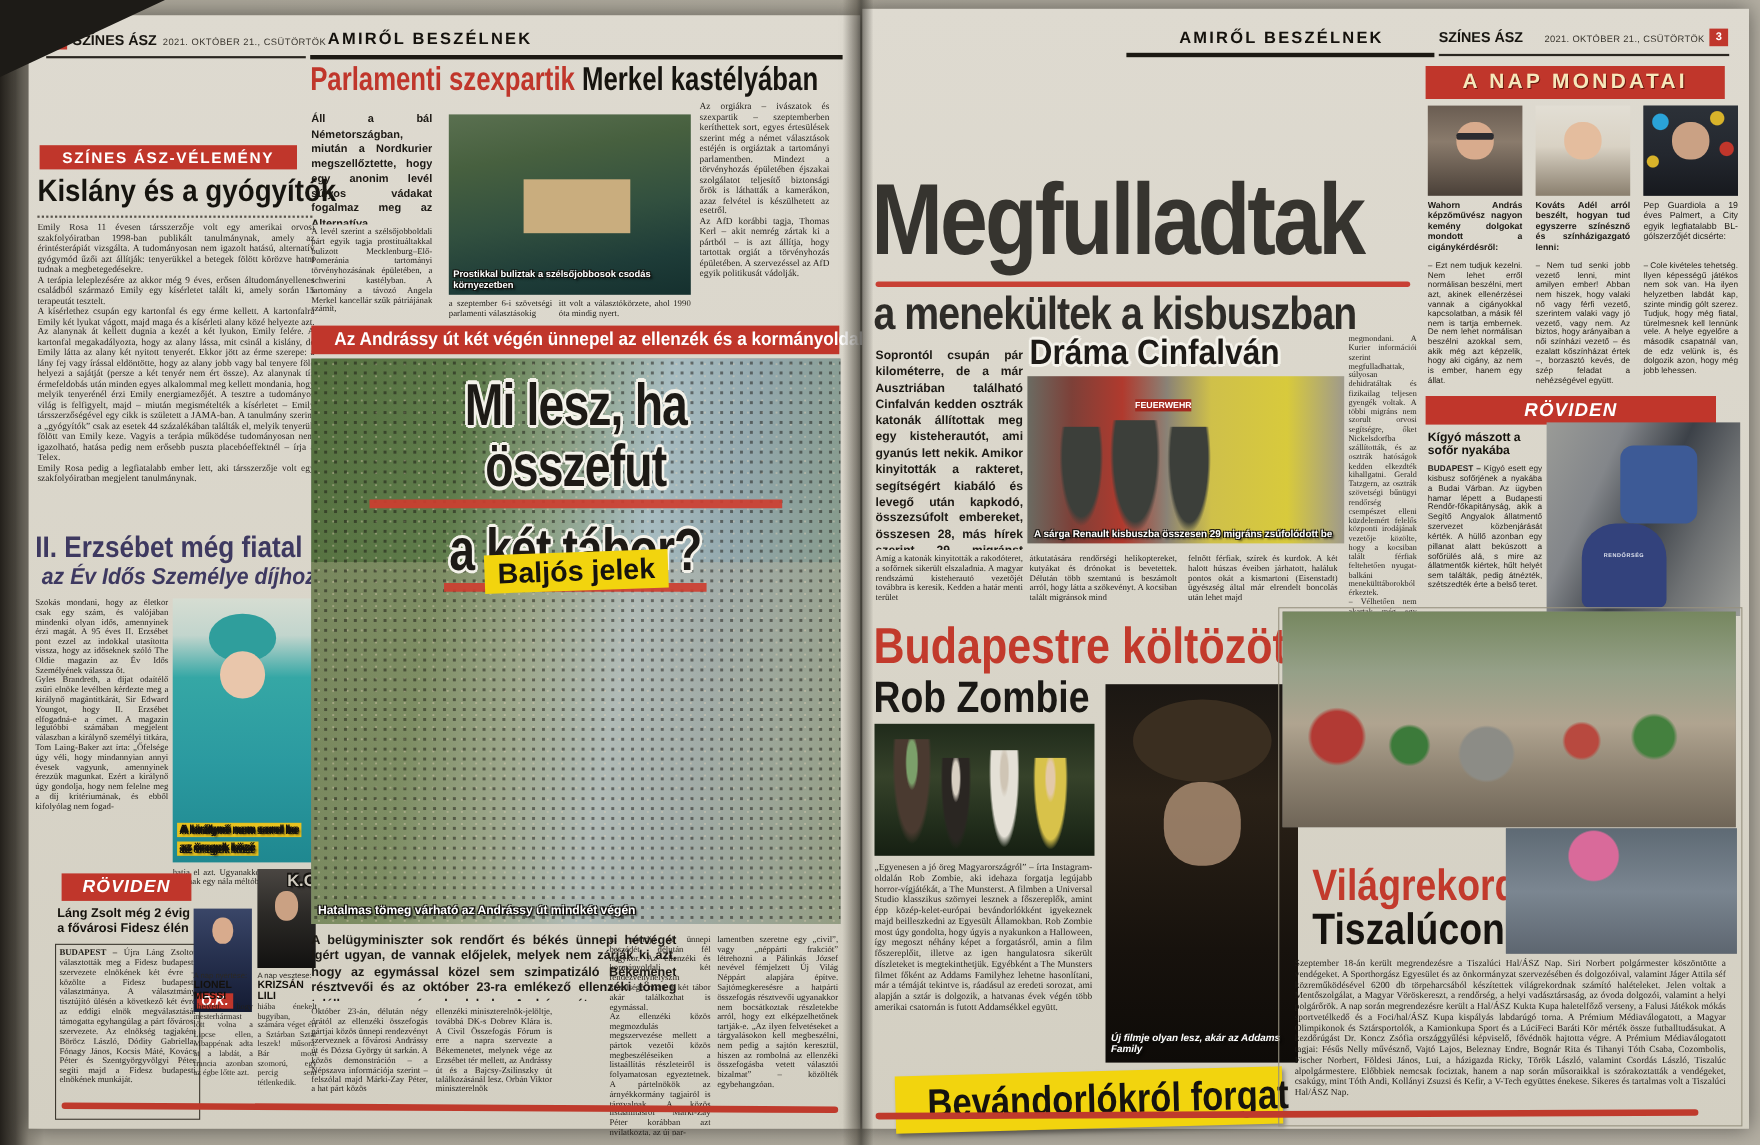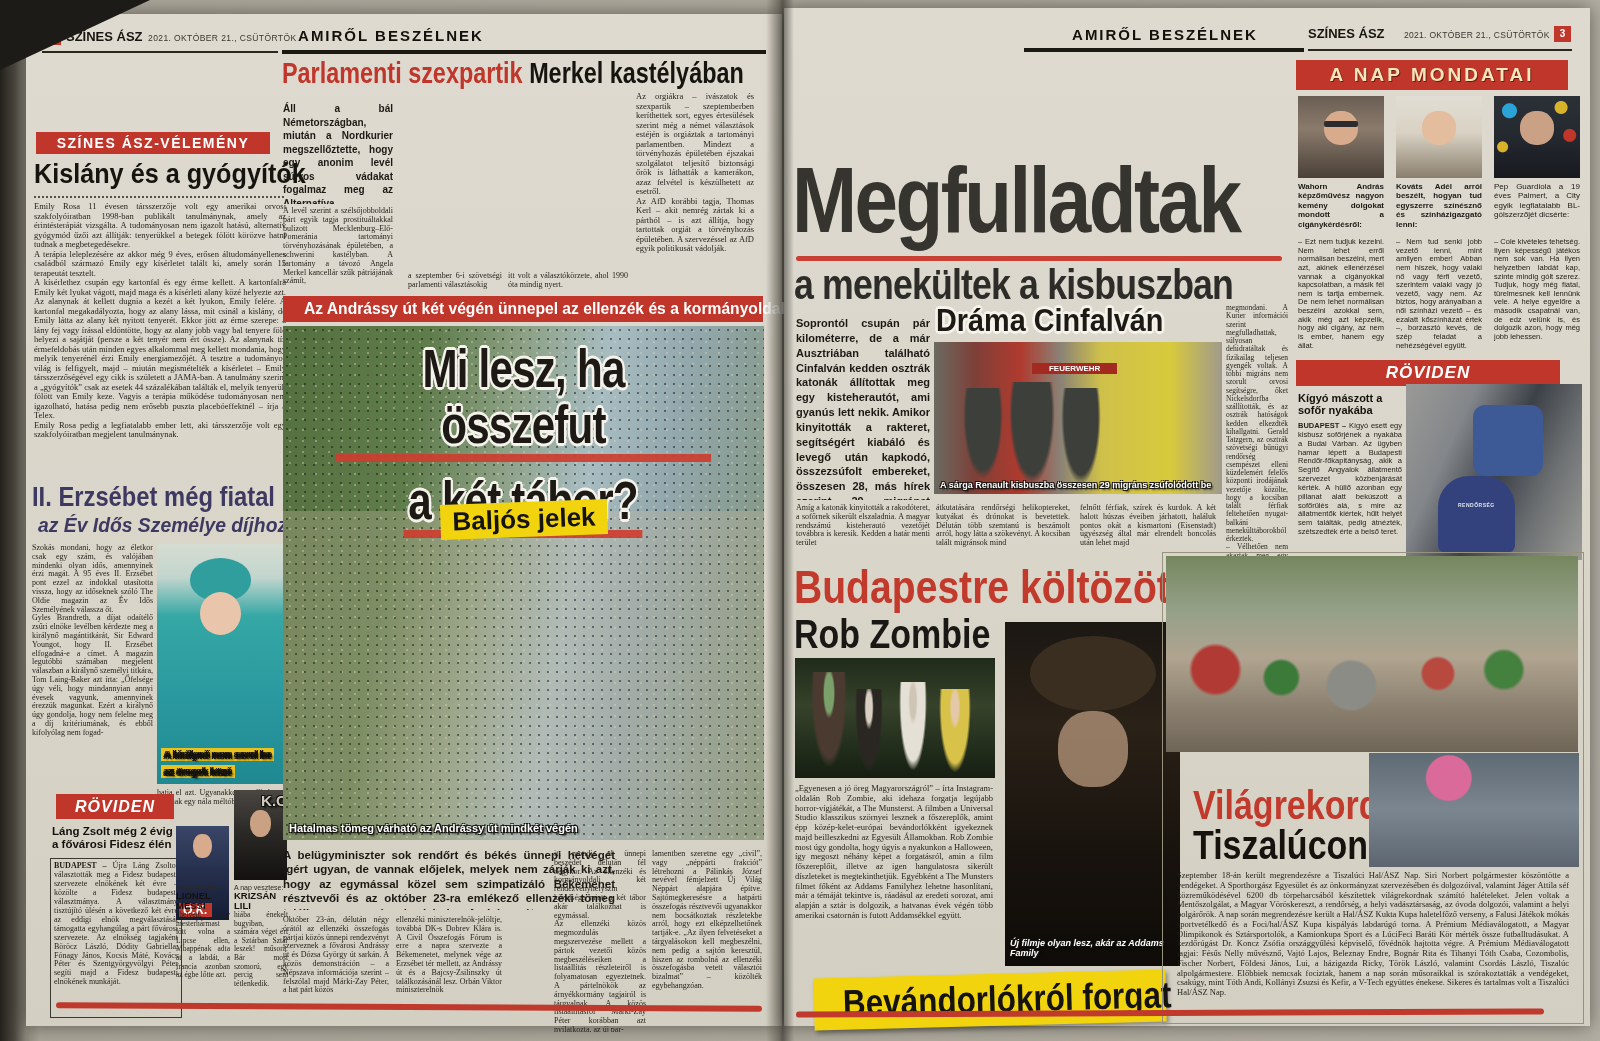--- a/index.html
+++ b/index.html
@@ -143,20 +143,24 @@
     </div>
 
     <div class="abs" style="left:256px;top:42px;width:492px;">
       <span class="cond" style="transform:scaleX(.78);font-size:30px;font-weight:900;">
         <span style="color:#c0362b;">Parlamenti szexpartik</span>
         <span style="color:#16140f;">Merkel kastélyában</span>
       </span>
     </div>
     <div class="abs clip" style="left:257px;top:88px;width:110px;height:102px;font-size:10px;font-weight:bold;line-height:1.35;text-align:justify;color:#1c1914;">Áll a bál Németországban, miután a Nordkurier megszellőztette, hogy egy anonim levél súlyos vádakat fogalmaz meg az Alternatíva Németországért (AfD) párt tagjaival szemben.</div>
     <div class="abs serif clip" style="left:257px;top:193px;width:110px;height:84px;font-size:8px;line-height:1.1;">A levél szerint a szélsőjobboldali párt egyik tagja prostituáltakkal bulizott Mecklenburg–Elő-Pomeránia tartományi törvényhozásának épületében, a schwerini kastélyban. A tartomány a távozó Angela Merkel kancellár szűk pátriájának számít,</div>
+    <div class="photo ph-castle" style="left:382px;top:90px;width:220px;height:164px;">
+      <div class="castle-body"></div>
+      <div class="abs cap-outline" style="left:4px;bottom:4px;font-size:8.5px;">Prostikkal buliztak a szélsőjobbosok csodás környezetben</div>
+    </div>
     <div class="abs serif clip" style="left:382px;top:258px;width:94px;height:24px;font-size:8px;line-height:1.1;">a szeptember 6-i szövetségi parlamenti választásokig</div>
     <div class="abs serif clip" style="left:482px;top:258px;width:120px;height:24px;font-size:8px;line-height:1.1;">itt volt a választókörzete, ahol 1990 óta mindig nyert.</div>
     <div class="abs serif pre clip" style="left:610px;top:78px;width:118px;height:204px;font-size:8.5px;line-height:1.12;">Az orgiákra – ivászatok és szexpartik – szeptemberben keríthettek sort, egyes értesülések szerint még a német választások estéjén is orgiáztak a tartományi parlamentben. Mindezt a törvényhozás épületében éjszakai szolgálatot teljesítő biztonsági őrök is láthatták a kamerákon, azaz felvétel is készülhetett az esetről.
 Az AfD korábbi tagja, Thomas Kerl – akit nemrég zártak ki a pártból – is azt állítja, hogy tartottak orgiát a törvényhozás épületében. A szervezéssel az AfD egyik politikusát vádolják.</div>
 
     <div class="abs banner-red" style="left:257px;top:282px;width:480px;height:26px;line-height:26px;">
       <span class="cond" style="transform:scaleX(.92);transform-origin:50% 50%;font-size:17px;">Az Andrássy út két végén ünnepel az ellenzék és a kormányoldal</span>
     </div>
     <div class="photo ph-crowd" style="left:257px;top:312px;width:481px;height:514px;">
       <div class="abs" style="left:0;top:14px;width:100%;">
@@ -193,21 +197,21 @@
     <div class="abs rule-red" style="left:12px;top:248px;width:486px;height:5px;background:#c84034;"></div>
     <div class="abs" style="left:10px;top:256px;">
       <span class="cond" style="transform:scaleX(.85);font-size:42px;font-weight:900;letter-spacing:-1px;color:#2e2c28;line-height:1;">a menekültek a kisbuszban</span>
     </div>
     <div class="abs clip" style="left:12px;top:308px;width:134px;height:184px;font-size:11px;font-weight:bold;line-height:1.35;text-align:justify;color:#1c1914;">Soprontól csupán pár kilométerre, de a már Ausztriában található Cinfalván kedden osztrák katonák állítottak meg egy kisteherautót, ami gyanús lett nekik. Amikor kinyitották a rakteret, segítségért kiabáló és levegő után kapkodó, összezsúfolt embereket, összesen 28, más hírek szerint 29 migránst találtak. Közülük kettő már nem élt.</div>
 
     <div class="abs" style="left:152px;top:294px;z-index:5;">
       <span class="cond head-outline" style="transform:scaleX(.9);font-size:32px;font-weight:900;">Dráma Cinfalván</span>
     </div>
     <div class="photo ph-feuerwehr" style="left:150px;top:334px;width:288px;height:152px;">
-      <div class="abs redbox" style="left:34%;top:14%;font-size:8px;font-weight:900;padding:1px 17px;background:#a32a20;">FEUERWEHR</div>
+      <div class="abs redbox" style="left:34%;top:14%;font-size:8px;font-weight:900;padding:1px 0;background:#a32a20;">FEUERWEHR</div>
       <div class="fig" style="left:10%;top:30%;width:14%;height:60%;"></div>
       <div class="fig" style="left:26%;top:26%;width:16%;height:68%;"></div>
       <div class="fig" style="left:44%;top:30%;width:14%;height:64%;"></div>
       <div class="abs cap-outline" style="left:6px;bottom:4px;font-size:9px;">A sárga Renault kisbuszba összesen 29 migráns zsúfolódott be</div>
     </div>
     <div class="abs serif pre clip" style="left:442px;top:296px;width:62px;height:262px;font-size:7.5px;line-height:1.1;">megmondani. A Kurier információi szerint megfulladhattak, súlyosan dehidratáltak és fizikailag teljesen gyengék voltak. A többi migráns nem szorult orvosi segítségre, őket Nickelsdorfba szállították, és az osztrák hatóságok kedden elkezdték kihallgatni. Gerald Tatzgern, az osztrák szövetségi bűnügyi rendőrség csempészet elleni küzdelemért felelős központi irodájának vezetője közölte, hogy a kocsiban talált férfiak feltehetően nyugat-balkáni menekülttáborokból érkeztek.
 – Vélhetően nem akartak még egy telet ott tölteni – mondta Tatzgern, aki arról is beszélt, hogy a magyar hatóságok is a helyszínre érkeztek és beszállnak az embercsempészek elleni nyomozásba.</div>
     <div class="abs serif clip" style="left:12px;top:496px;width:134px;height:60px;font-size:8px;line-height:1.1;">Amíg a katonák kinyitották a rakodóteret, a sofőrnek sikerült elszaladnia. A magyar rendszámú kisteherautó vezetőjét továbbra is keresik. Kedden a határ menti terület</div>
     <div class="abs serif clip" style="left:152px;top:496px;width:134px;height:60px;font-size:8px;line-height:1.1;">átkutatására rendőrségi helikoptereket, kutyákat és drónokat is bevetettek. Délután több szemtanú is beszámolt arról, hogy látta a szökevényt. A kocsiban talált migránsok mind</div>
     <div class="abs serif clip" style="left:296px;top:496px;width:136px;height:60px;font-size:8px;line-height:1.1;">felnőtt férfiak, szírek és kurdok. A két halott húszas éveiben járhatott, haláluk pontos okát a kismartoni (Eisenstadt) ügyészség által már elrendelt boncolás után lehet majd</div>

